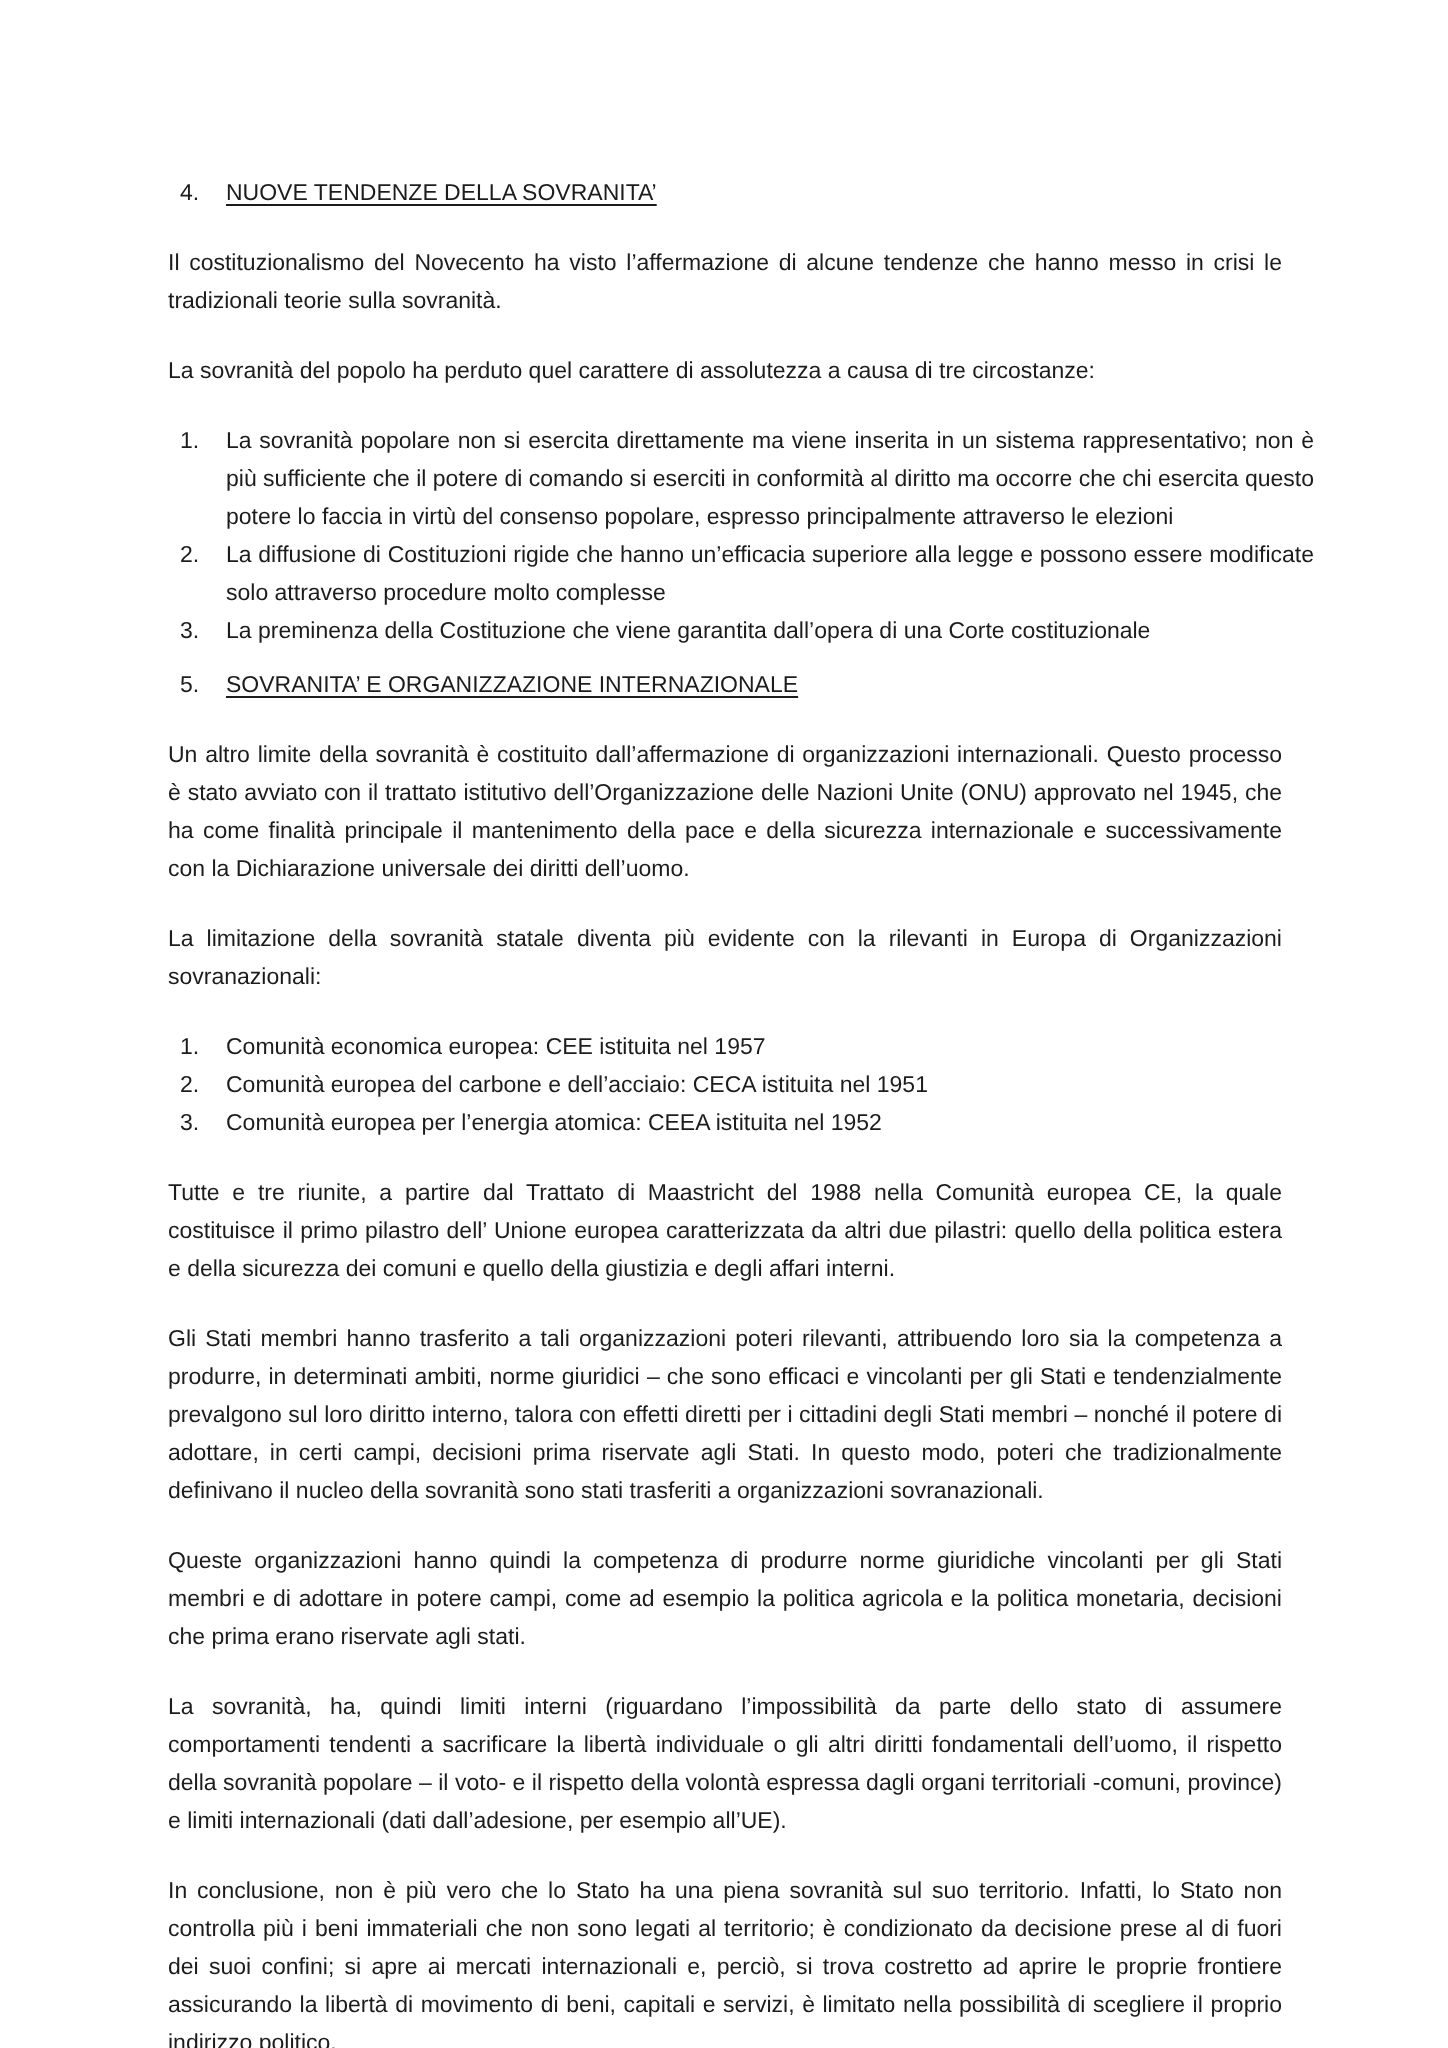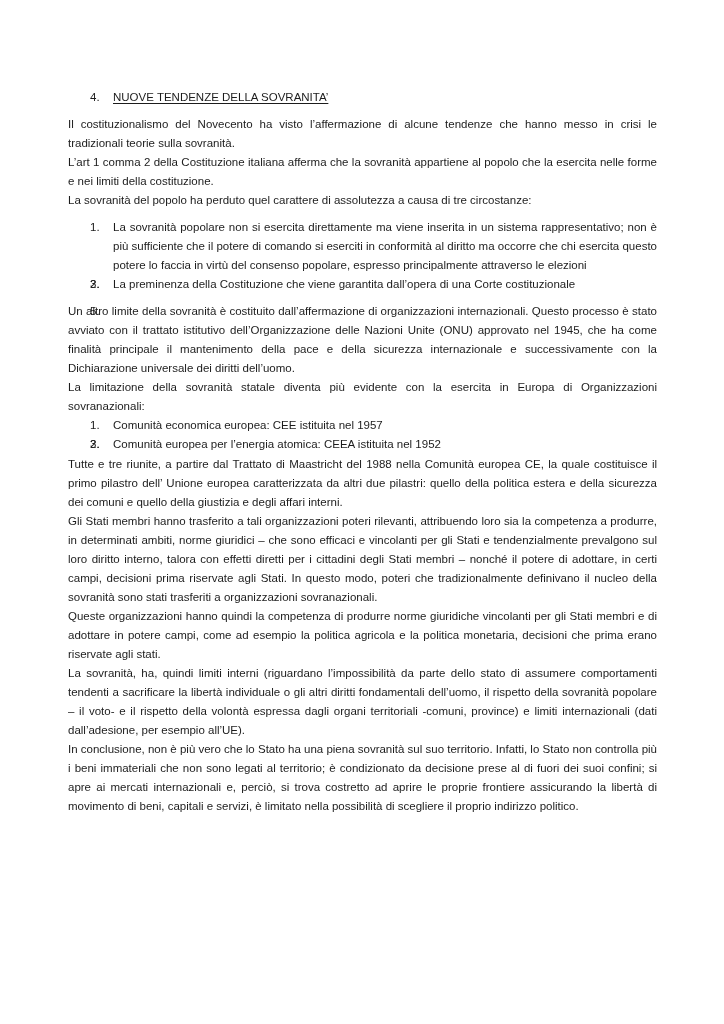--- a/index.html
+++ b/index.html
@@ -15,21 +15,21 @@
   }
   .content {
     position: absolute;
     left: 68px;
     top: 80px;
     width: 589px;
     font-size: 11.5px;
     line-height: 19px;
     text-align: justify;
   }
-  .para { margin: 0; }
+  .para { margin: 16px; }
   .heading {
     position: relative;
     margin: 8px 0;
     padding-left: 45px;
     font-size: 11.5px;
     font-weight: 400;
     text-align: left;
   }
   .h-num { position: absolute; left: 22px; top: 0; }
   .h-title { text-decoration: underline; text-underline-offset: 2px; text-align: center; }
@@ -43,52 +43,54 @@
 
 <div class="page">
   <div class="content">
 
     <div class="heading">
       <span class="h-num">4.</span>
       <span class="h-title">NUOVE TENDENZE DELLA SOVRANITA’</span>
     </div>
 
     <p class="para">Il costituzionalismo del Novecento ha visto l’affermazione di alcune tendenze che hanno messo in crisi le tradizionali teorie sulla sovranità.</p>
-    <p class="para">L’art 1 comma 2 della Costituzione italiana afferma che la sovranità appartiene al popolo che la esercita nelle forme e nei limiti della costituzione.</p>
     <p class="para">La sovranità del popolo ha perduto quel carattere di assolutezza a causa di tre circostanze:</p>
 
     <div class="nlist">
       <div class="li">
         <span class="li-num">1.</span>
         <span class="li-text">La sovranità popolare non si esercita direttamente ma viene inserita in un sistema rappresentativo; non è più sufficiente che il potere di comando si eserciti in conformità al diritto ma occorre che chi esercita questo potere lo faccia in virtù del consenso popolare, espresso principalmente attraverso le elezioni</span>
       </div>
       <div class="li">
         <span class="li-num">2.</span>
+        <span class="li-text">La diffusione di Costituzioni rigide che hanno un’efficacia superiore alla legge e possono essere modificate solo attraverso procedure molto complesse</span>
       </div>
       <div class="li">
         <span class="li-num">3.</span>
         <span class="li-text">La preminenza della Costituzione che viene garantita dall’opera di una Corte costituzionale</span>
       </div>
     </div>
 
 
     <div class="heading">
       <span class="h-num">5.</span>
+      <span class="h-title">SOVRANITA’ E ORGANIZZAZIONE INTERNAZIONALE</span>
     </div>
 
     <p class="para">Un altro limite della sovranità è costituito dall’affermazione di organizzazioni internazionali. Questo processo è stato avviato con il trattato istitutivo dell’Organizzazione delle Nazioni Unite (ONU) approvato nel 1945, che ha come finalità principale il mantenimento della pace e della sicurezza internazionale e successivamente con la Dichiarazione universale dei diritti dell’uomo.</p>
-    <p class="para">La limitazione della sovranità statale diventa più evidente con la esercita in Europa di Organizzazioni sovranazionali:</p>
+    <p class="para">La limitazione della sovranità statale diventa più evidente con la rilevanti in Europa di Organizzazioni sovranazionali:</p>
 
     <div class="nlist nlist-tight">
       <div class="li">
         <span class="li-num">1.</span>
         <span class="li-text">Comunità economica europea: CEE istituita nel 1957</span>
       </div>
       <div class="li">
         <span class="li-num">2.</span>
+        <span class="li-text">Comunità europea del carbone e dell’acciaio: CECA istituita nel 1951</span>
       </div>
       <div class="li">
         <span class="li-num">3.</span>
         <span class="li-text">Comunità europea per l’energia atomica: CEEA istituita nel 1952</span>
       </div>
     </div>
 
     <p class="para">Tutte e tre riunite, a partire dal Trattato di Maastricht del 1988 nella Comunità europea CE, la quale costituisce il primo pilastro dell’ Unione europea caratterizzata da altri due pilastri: quello della politica estera e della sicurezza dei comuni e quello della giustizia e degli affari interni.</p>
     <p class="para">Gli Stati membri hanno trasferito a tali organizzazioni poteri rilevanti, attribuendo loro sia la competenza a produrre, in determinati ambiti, norme giuridici – che sono efficaci e vincolanti per gli Stati e tendenzialmente prevalgono sul loro diritto interno, talora con effetti diretti per i cittadini degli Stati membri – nonché il potere di adottare, in certi campi, decisioni prima riservate agli Stati. In questo modo, poteri che tradizionalmente definivano il nucleo della sovranità sono stati trasferiti a organizzazioni sovranazionali.</p>
     <p class="para">Queste organizzazioni hanno quindi la competenza di produrre norme giuridiche vincolanti per gli Stati membri e di adottare in potere campi, come ad esempio la politica agricola e la politica monetaria, decisioni che prima erano riservate agli stati.</p>

